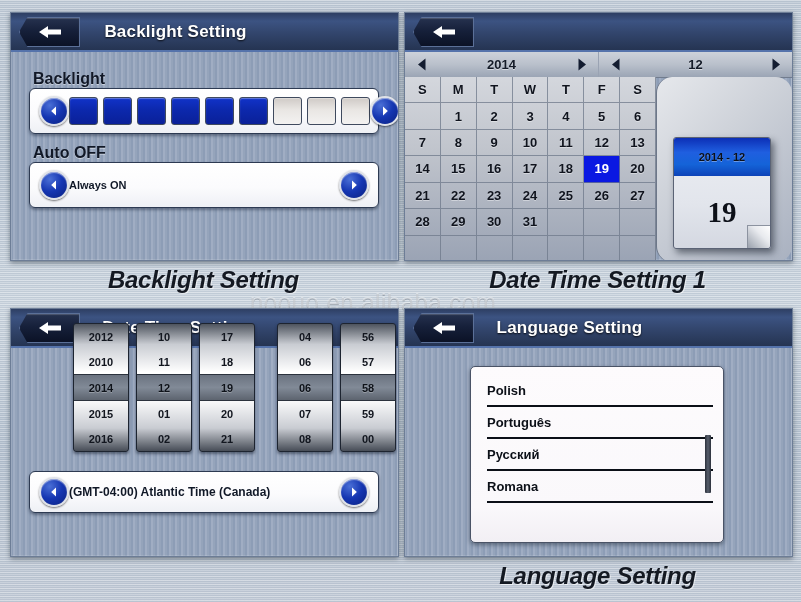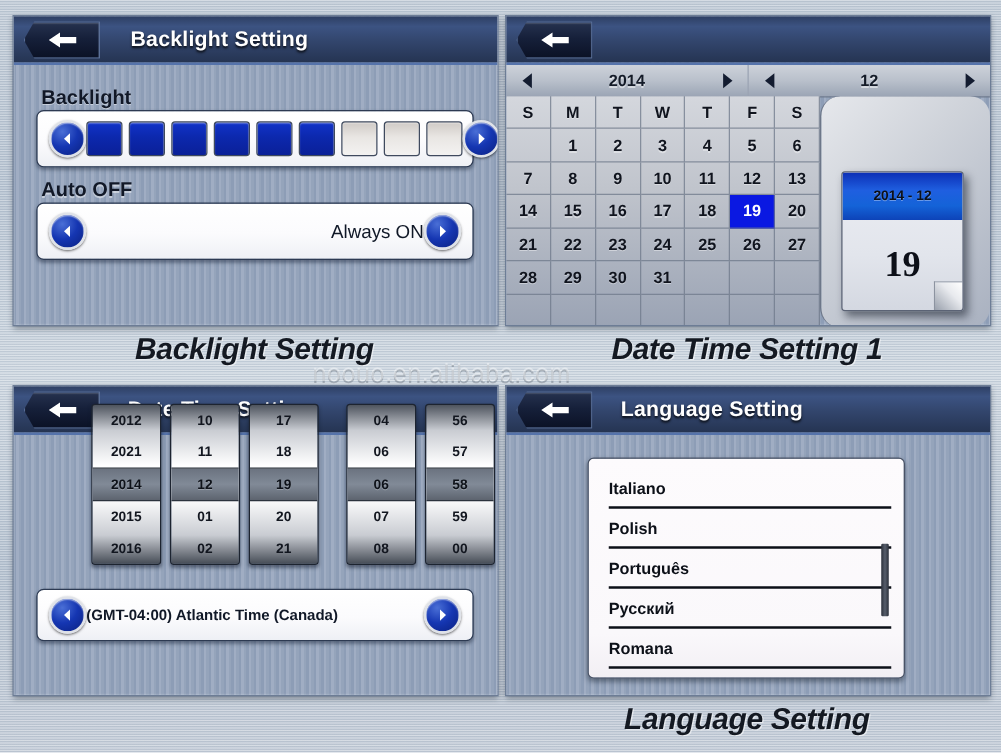--- a/index.html
+++ b/index.html
@@ -13,21 +13,21 @@
         rgba(255,255,255,.10) 2px, rgba(255,255,255,.10) 3px,
         rgba(90,110,135,.10) 3px, rgba(90,110,135,.10) 4px),
       linear-gradient(to bottom,#c3cdd8 0%,#b8c4d2 25%,#cfd8e1 50%,#b6c2d0 75%,#c6ced9 100%);
     position:relative;
   }
   .grid{position:absolute;inset:0;}
 
   
   .watermark{
     position:absolute;left:250px;top:288px;width:330px;
-    font-size:20px;letter-spacing:.5px;
+    font-size:24px;letter-spacing:.5px;
     color:rgba(255,255,255,.42);
     text-shadow:0 1px 0 rgba(80,90,100,.35);
     font-family:"Liberation Sans",sans-serif;
     pointer-events:none;white-space:nowrap;
   }
 
   
   .device{
     position:absolute;
     background:
@@ -101,21 +101,21 @@
 
   .blocks{flex:1;display:flex;justify-content:center;gap:5px;}
   .blk{
     width:27px;height:26px;border-radius:3px;
     border:1px solid #3f4a5e;
     box-shadow:inset 0 1px 1px rgba(255,255,255,.35);
   }
   .blk.on{background:linear-gradient(to bottom,#1133c9 0%,#0c28ad 45%,#0a2098 100%);}
   .blk.off{background:linear-gradient(to bottom,#cfcac6 0%,#e9e6e3 45%,#f3f2f1 100%);}
 
-  .valtxt{flex:1;text-align:right;font-size:15px;font-weight:normal;color:#101827;}
+  .valtxt{flex:1;text-align:left;font-size:11px;font-weight:bold;color:#101827;}
 
   
   .cal-nav{
     position:absolute;left:0;top:0;width:100%;height:25px;
     display:flex;
     background:linear-gradient(to bottom,#cdd2da 0%,#b9c0cb 50%,#9ba5b5 100%);
     border-bottom:1px solid #717c8e;
   }
   .cal-nav .half{flex:1;display:flex;align-items:center;height:100%;}
   .cal-nav .half.right{border-left:1px solid #9aa3b3;}
@@ -412,21 +412,21 @@
           <path d="M11 1 L11 4.5 L24 4.5 L24 9.5 L11 9.5 L11 13 L2 7 Z" fill="#ffffff"></path>
         </svg>
       </div>
       <div class="ttl">Date Time Setting</div>
     </div>
     <div class="screen spingroup">
 
       <div class="spins">
         <div class="spinner">
           <div class="it">2012</div>
-          <div class="it">2021</div>
+          <div class="it">2010</div>
           <div class="it sel">2014</div>
           <div class="it">2015</div>
           <div class="it">2016</div>
         </div>
         <div class="spinner">
           <div class="it">10</div>
           <div class="it">11</div>
           <div class="it sel">12</div>
           <div class="it">01</div>
           <div class="it">02</div>
@@ -477,21 +477,20 @@
       <div class="backbtn">
         <svg width="26" height="14" viewBox="0 0 26 14" aria-hidden="true">
           <path d="M11 1 L11 4.5 L24 4.5 L24 9.5 L11 9.5 L11 13 L2 7 Z" fill="#ffffff"></path>
         </svg>
       </div>
       <div class="ttl">Language Setting</div>
     </div>
     <div class="screen">
       <div class="langbox">
         <div class="langlist">
-          <div class="langrow">Italiano</div>
           <div class="langrow">Polish</div>
           <div class="langrow">Português</div>
           <div class="langrow">Русский</div>
           <div class="langrow">Romana</div>
         </div>
         <div class="scrollthumb"></div>
       </div>
     </div>
   </div>
 

